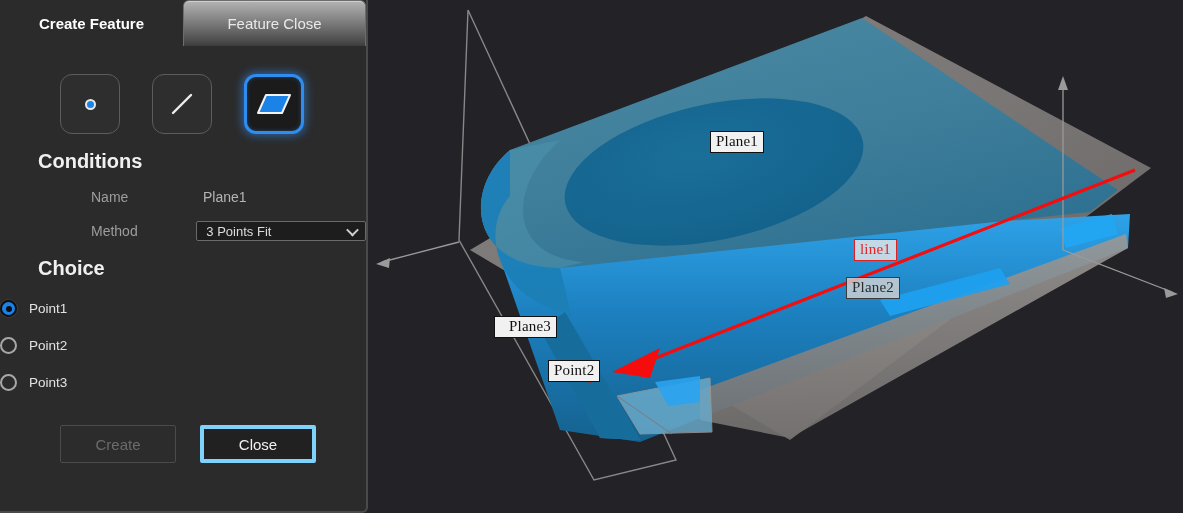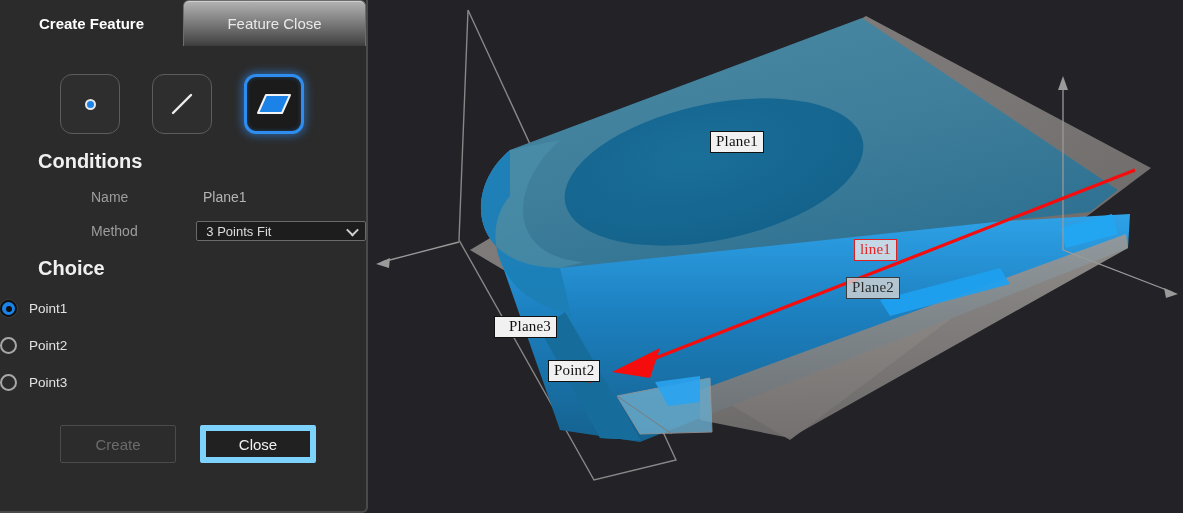--- a/index.html
+++ b/index.html
@@ -166,21 +166,21 @@
   .panel-btn {
     width: 116px; height: 38px;
     display: flex; align-items: center; justify-content: center;
     font-size: 15px; border-radius: 2px; cursor: pointer;
   }
   .panel-btn.disabled {
     background: #2c2c2c; border: 1px solid #4b4b4b; color: #6b6b6b;
     cursor: default;
   }
   .panel-btn.normal {
-    background: #212121; border: 6px solid #7dd3fc; color: #f2f2f2;
+    background: #212121; border: 4px solid #7dd3fc; color: #f2f2f2;
   }
 </style>
 </head>
 <body>
 
 <div id="app">
 
   <div id="viewport">
     <svg id="scene-svg" width="1183" height="513">
       <defs>

